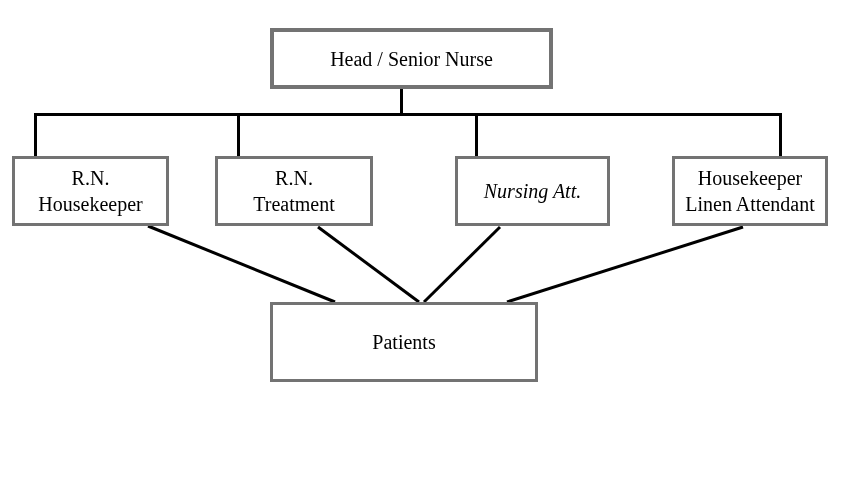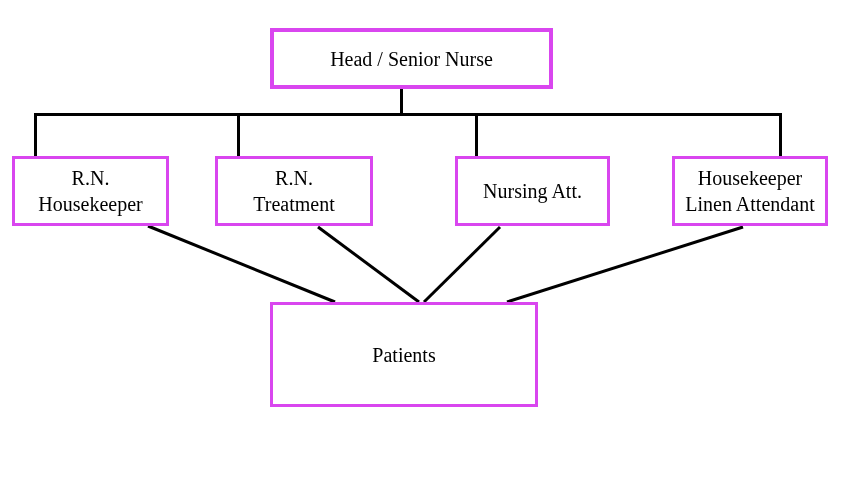--- a/index.html
+++ b/index.html
@@ -15,36 +15,36 @@
   }
   .connectors {
     position: absolute;
     left: 0; top: 0;
     width: 866px; height: 490px;
     display: block;
   }
   .node {
     position: absolute;
     background: #ffffff;
-    border: 3px solid #d946ef;
+    border: 3px solid #737373;
     display: flex;
     flex-direction: column;
     align-items: center;
     justify-content: center;
     text-align: center;
     font-size: 20px;
     line-height: 26px;
     white-space: nowrap;
   }
   .node.root  { left: 270px; top: 28px;  width: 283px; height: 61px; border-width: 4px; }
   .node.c1    { left: 12px;  top: 156px; width: 157px; height: 70px; }
   .node.c2    { left: 215px; top: 156px; width: 158px; height: 70px; }
-  .node.c3    { left: 455px; top: 156px; width: 155px; height: 70px; }
+  .node.c3    { left: 455px; top: 156px; width: 155px; height: 70px; font-style: italic; }
   .node.c4    { left: 672px; top: 156px; width: 156px; height: 70px; }
-  .node.sink  { left: 270px; top: 302px; width: 268px; height: 105px; }
+  .node.sink  { left: 270px; top: 302px; width: 268px; height: 80px; }
 </style>
 </head>
 <body>
 
 <div class="canvas">
 
   <svg class="connectors" viewBox="0 0 866 490" xmlns="http://www.w3.org/2000/svg" fill="none" stroke="#000000" stroke-width="3">
 
     <path d="M401.5 86 V114"></path>
 

